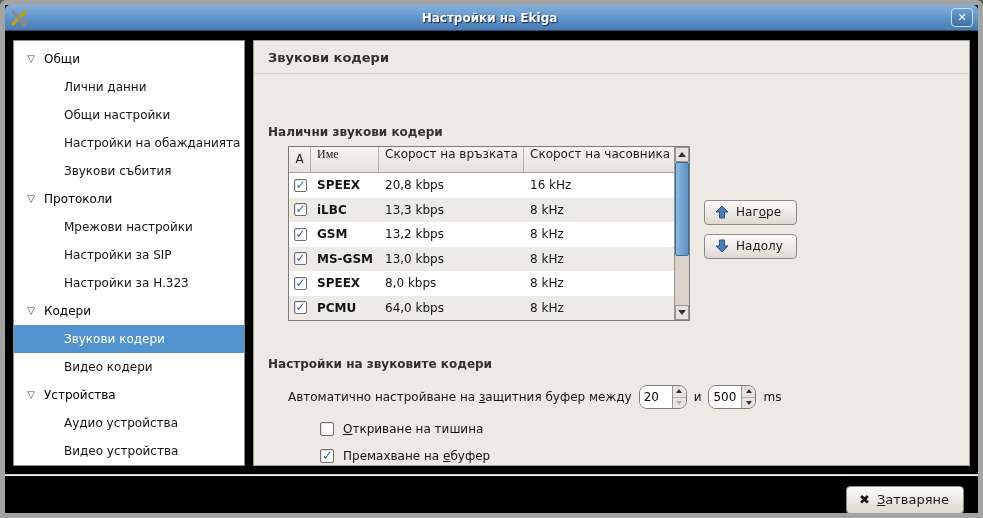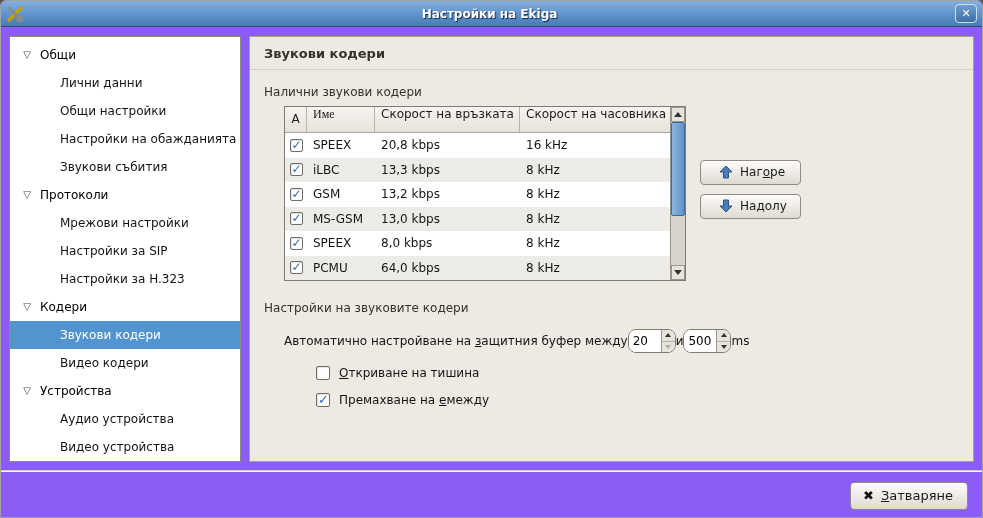--- a/index.html
+++ b/index.html
@@ -1,22 +1,22 @@
 <!DOCTYPE html>
 <html><head>
 <meta charset="utf-8">
 <style>
   * { box-sizing: border-box; margin: 0; padding: 0; }
   html,body { background:#555; }
   body { font-family:"DejaVu Sans","Liberation Sans",sans-serif; font-size:12px; color:#141414; }
 
   .window {
     width:983px; height:518px; position:relative;
-    background:#8b5cf6;
-    border:1px solid #a3a3a3;
+    background:#000000;
+    border:5px solid #a3a3a3;
     border-radius:6px 6px 0 0;
     display:flex; flex-direction:column;
     overflow:hidden;
   }
 
   
   .titlebar {
     height:26px; flex:0 0 26px;
     background:linear-gradient(#84b0dd 0%, #5d93ca 55%, #487bb2 100%);
     border-bottom:1px solid #2c4a6e;
@@ -63,42 +63,42 @@
     background:#edeae3;
     display:flex; flex-direction:column;
     overflow:hidden;
   }
   .frame-header {
     padding:9px 14px 8px 14px;
     border-bottom:1px solid #d5d1c9;
     font-weight:bold; font-size:13px; color:#33312d;
   }
   .frame-content { flex:1; padding:15px 14px 0 14px; }
-  .section-title { font-weight:normal; color:#33312d; margin-bottom:7px; }
+  .section-title { font-weight:bold; color:#33312d; margin-bottom:7px;margin-top:36px; }
 
   
   .table-area { display:flex; gap:14px; margin-left:20px; margin-bottom:20px; }
   .codec-table {
     width:402px; height:175px;
     border:1px solid #7f7b73; background:#fff;
     display:flex; overflow:hidden;
   }
   .table-cols { flex:1; display:flex; flex-direction:column; overflow:hidden; }
   .thead { display:flex; flex:0 0 26px; }
   .th {
     background:linear-gradient(#f6f4f0,#e5e2db);
     border-right:1px solid #b8b4ab; border-bottom:1px solid #a9a59c;
     padding:5px 6px 0 6px; white-space:nowrap; overflow:hidden; color:#1b1b1b;
   }
   .th:last-child { border-right:none; }
   .tr { display:flex; flex:0 0 24.5px; align-items:center; }
   .tr.odd  { background:#fff; }
   .tr.even { background:#ecebe6; }
   .col-a    { width:22px;  flex:0 0 22px;  display:flex; justify-content:center; }
-  .col-name { width:68px;  flex:0 0 68px;  padding:0 6px; font-weight:normal; }
+  .col-name { width:68px;  flex:0 0 68px;  padding:0 6px; font-weight:bold; }
   .th.col-name { font-weight:normal;font-family:Liberation Serif, serif; }
   .col-rate { width:145px; flex:0 0 145px; padding:0 6px; }
   .col-clk  { flex:1; padding:0 6px; }
 
   
   .checkbox {
     width:14px; height:14px;
     border:1px solid #716d66; border-radius:2px;
     background:#fff; position:relative; flex:0 0 14px;
     box-shadow:inset 1px 1px 1px rgba(0,0,0,.12);
@@ -127,31 +127,31 @@
     background:linear-gradient(90deg,#8db7e0,#5e93c8);
     border:1px solid #3d6a99; border-radius:2px;
   }
   .tri-up    { width:0; height:0; border-left:4px solid transparent; border-right:4px solid transparent; border-bottom:5px solid #2e3436; }
   .tri-down  { width:0; height:0; border-left:4px solid transparent; border-right:4px solid transparent; border-top:5px solid #2e3436; }
 
   
   .move-btns { display:flex; flex-direction:column; gap:9px; margin-top:54px; }
   .gtk-btn {
     display:flex; align-items:center; gap:7px;
-    padding:4px 13px 5px 18px;
+    padding:4px 13px 5px 10px;
     border:1px solid #8f8b83; border-radius:4px;
     background:linear-gradient(#fdfcfa,#dedad2);
     box-shadow:inset 0 1px 0 #fff;
     font-size:12px; color:#1a1a1a; cursor:default; white-space:nowrap;
   }
   .gtk-btn svg { width:14px; height:14px; }
   .mnemonic { text-decoration:underline; }
 
   
-  .jitter-row { display:flex; align-items:center; margin:14px 0 0 20px; }
+  .jitter-row { display:flex; align-items:center; gap:7px; margin:14px 0 0 20px; }
   .spinbox {
     width:48px; height:24px; display:flex;
     border:1px solid #7f7b73; border-radius:8px; background:#fff; overflow:hidden;
   }
   .spin-value {
     flex:1; width:30px; border:none; outline:none; padding:2px 4px;
     font:12px "DejaVu Sans","Liberation Sans",sans-serif; background:#fff; color:#000;
   }
   .spinner { width:14px; flex:0 0 14px; display:flex; flex-direction:column; border-left:1px solid #9a968e; }
   .spin-btn { flex:1; background:#e7e4dd; display:flex; align-items:center; justify-content:center; }
@@ -376,21 +376,21 @@
           <span>ms</span>
         </div>
 
         <div class="check-row">
           <span class="checkbox"></span>
           <span><span class="mnemonic">О</span><span>ткриване на тишина</span></span>
         </div>
 
         <div class="check-row">
           <span class="checkbox checked"></span>
-          <span><span>Премахване на </span><span class="mnemonic">е</span><span>между</span></span>
+          <span><span>Премахване на </span><span class="mnemonic">е</span><span>буфер</span></span>
         </div>
 
       </div>
     </div>
   </div>
 
   <div class="footer">
     <div class="gtk-btn close-btn">
       <span class="close-x">✖</span>
       <span><span class="mnemonic">З</span><span>атваряне</span></span>

